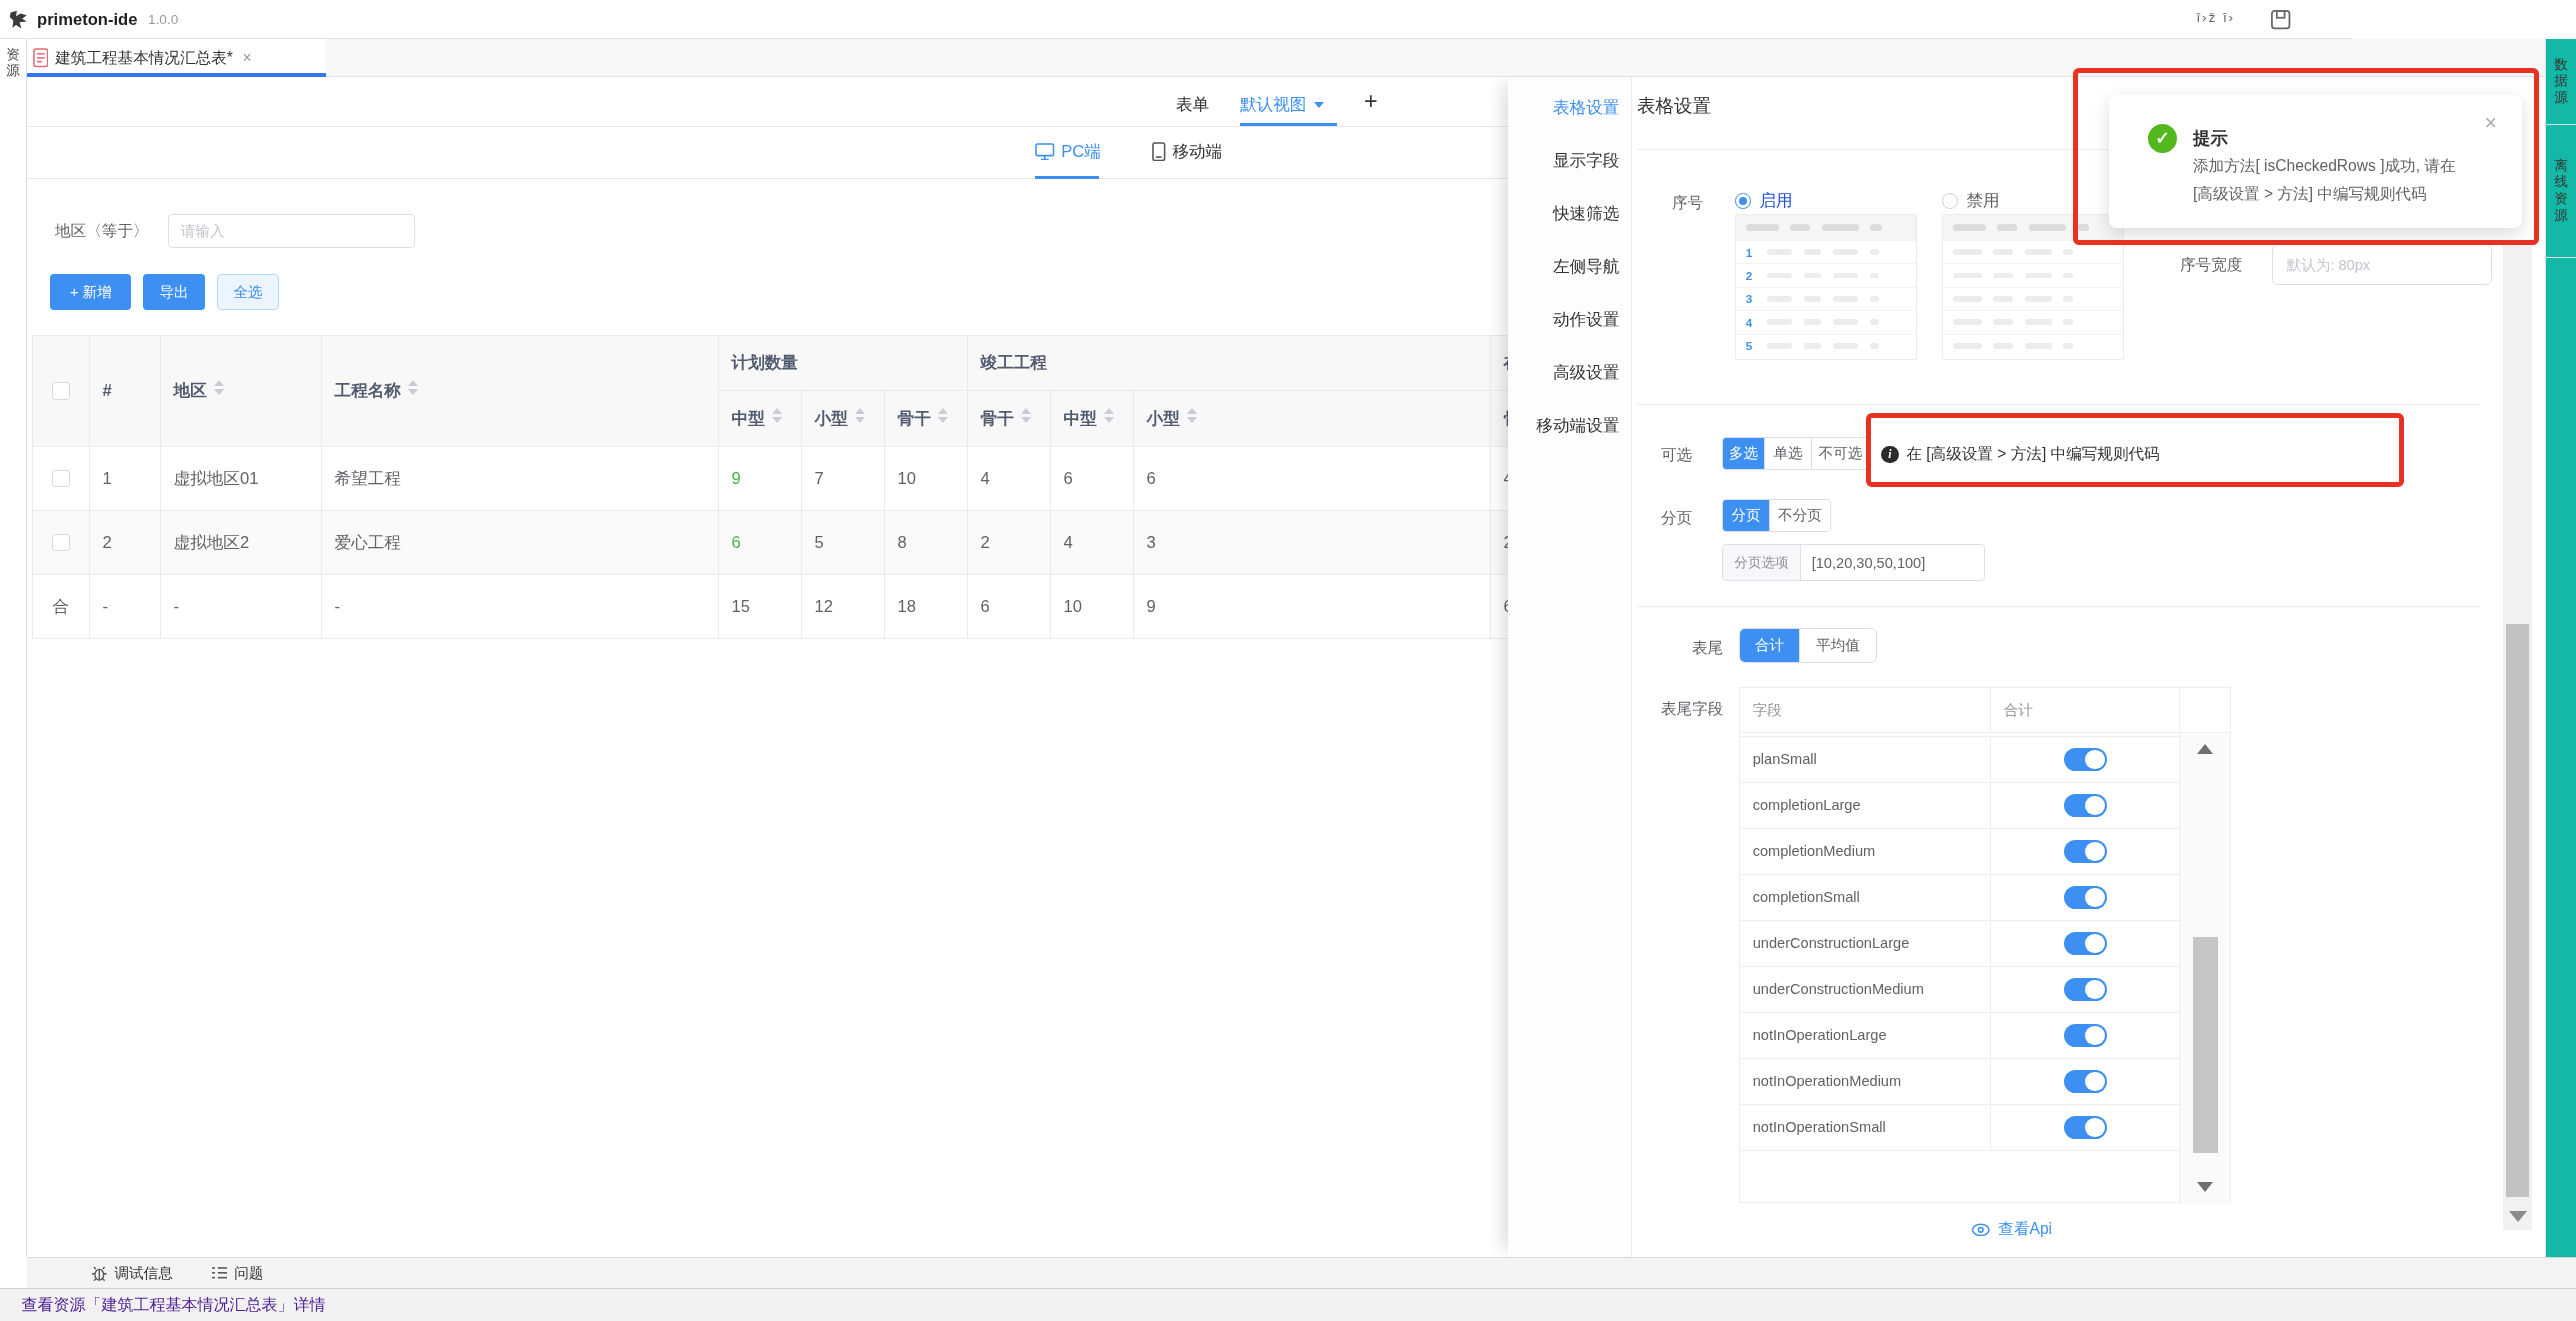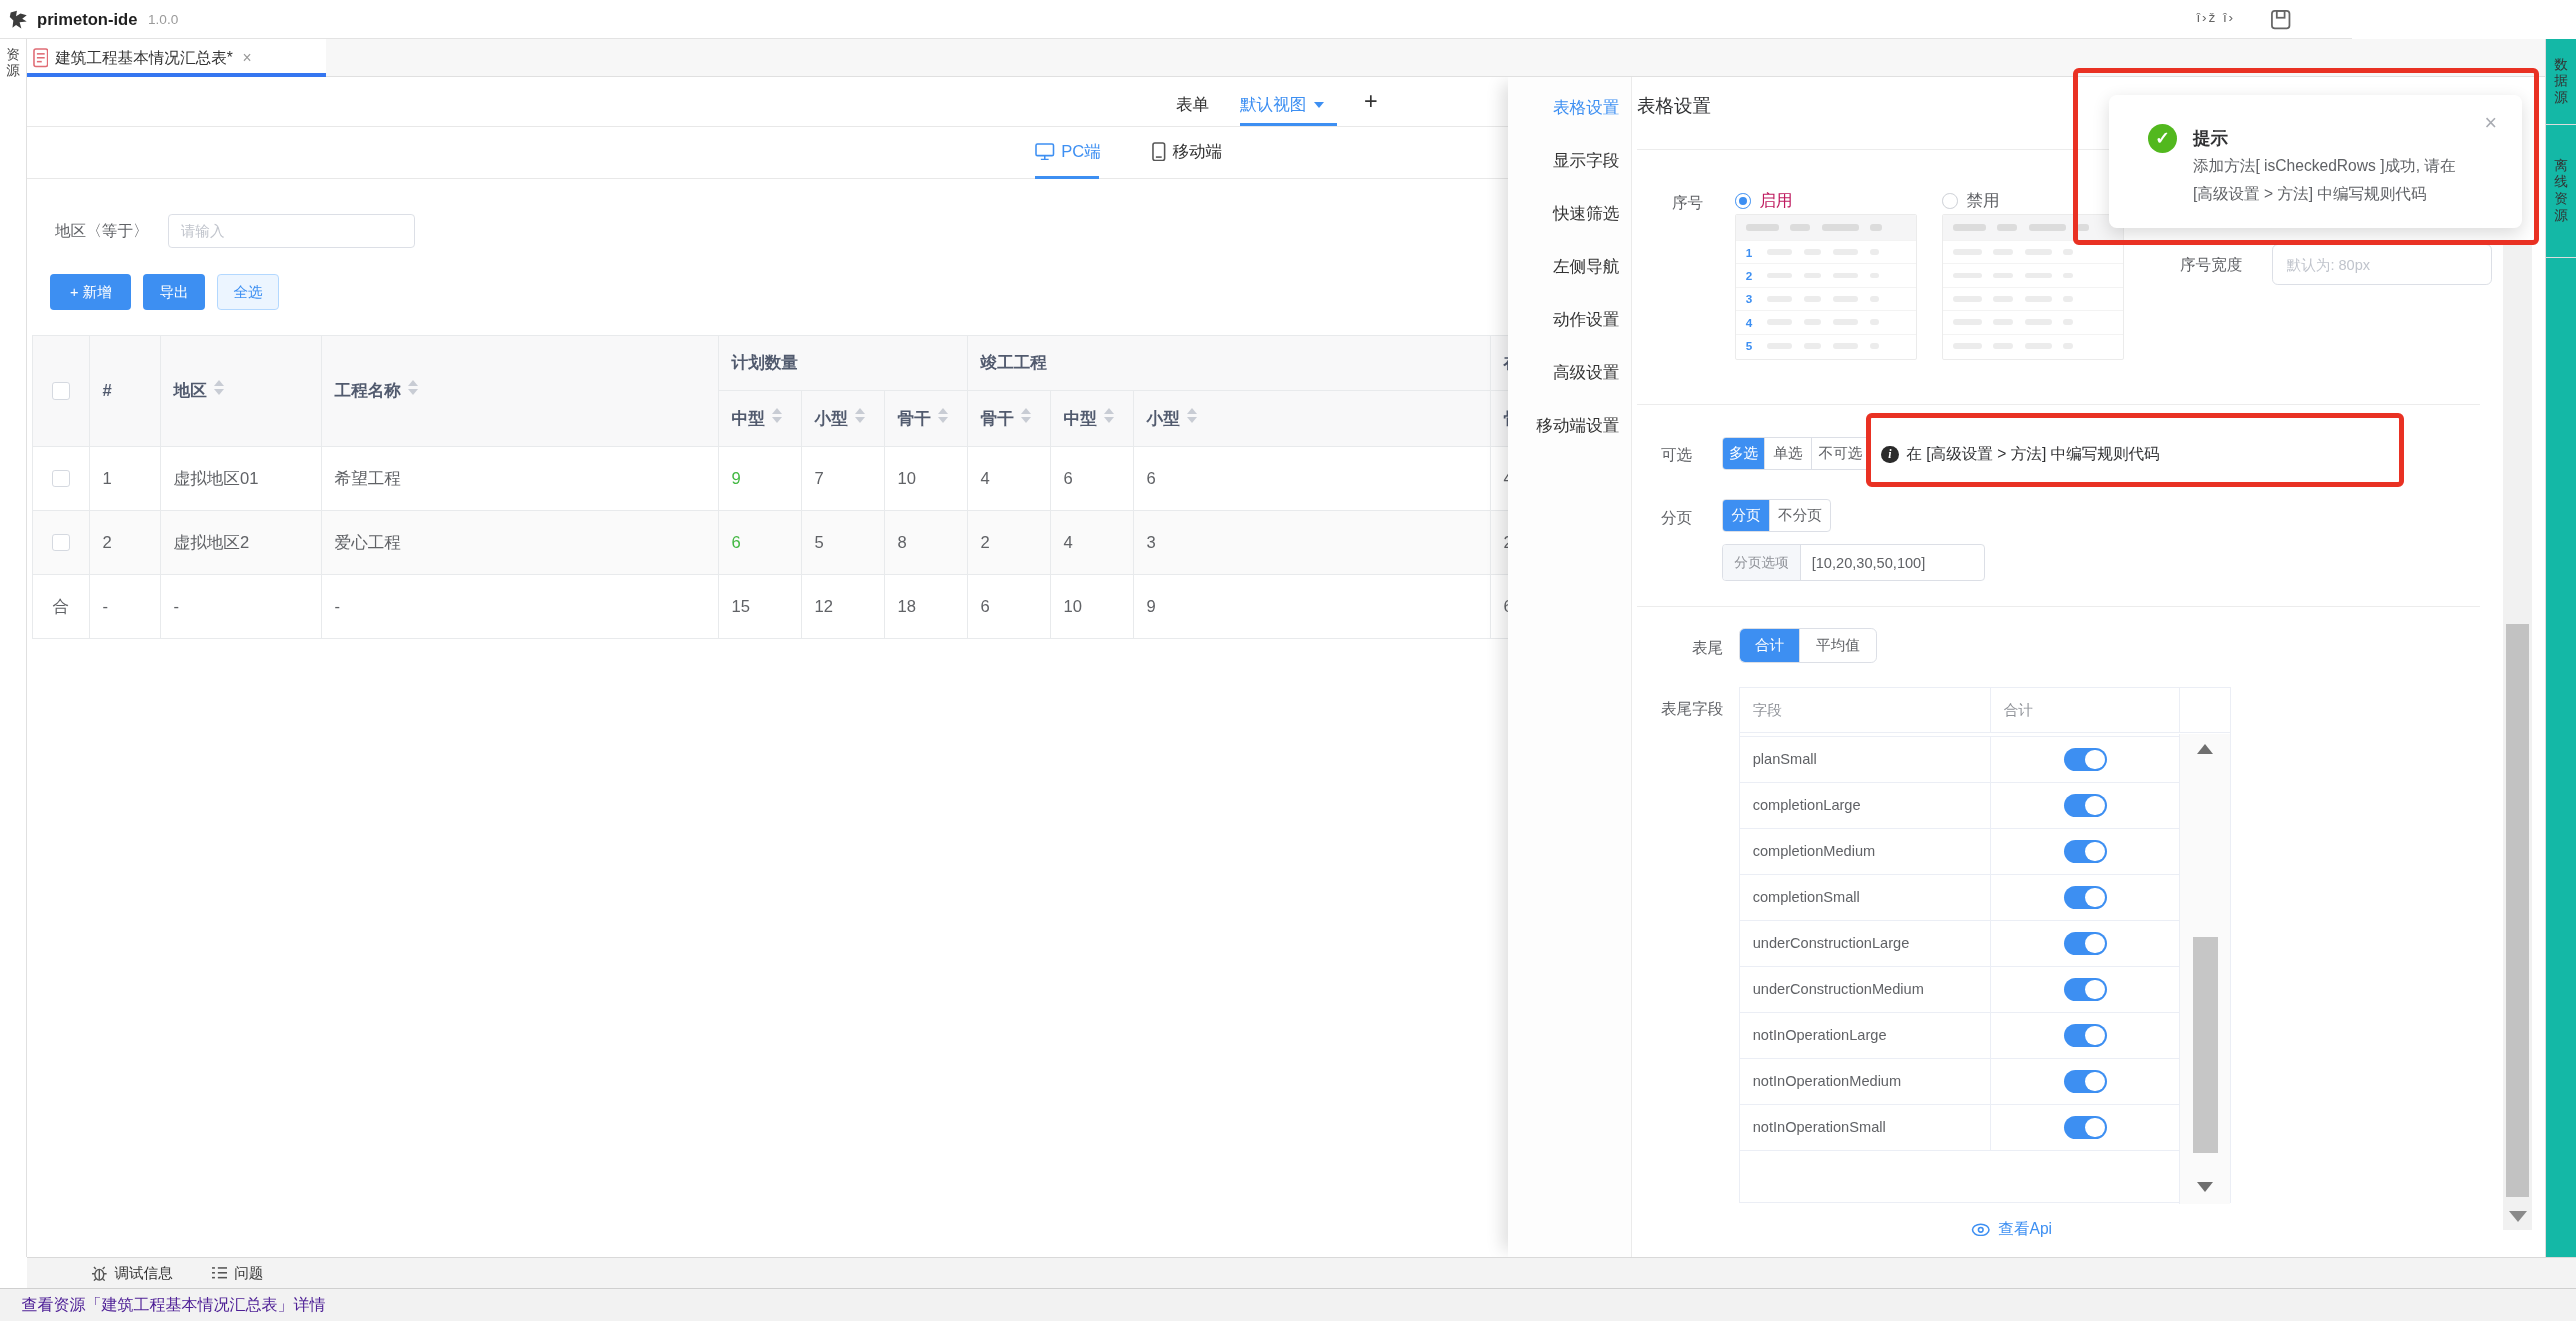--- a/index.html
+++ b/index.html
@@ -81,21 +81,21 @@
   .p-nav-item { height:53px; line-height:53px; text-align:right; padding-right:11.7px; font-size:16.6px; color:#333; cursor:default; }
   .p-nav-item.active { color:#3d8ff2; }
   .p-title { position:absolute; left:129px; top:15.6px; font-size:18.5px; color:#303133; }
   .p-divider { position:absolute; left:129px; width:843px; height:1px; background:#ececec; }
 
   .p-label { position:absolute; font-size:15.6px; color:#606266; }
   .radio { display:inline-block; width:15.6px; height:15.6px; border-radius:50%; vertical-align:-2.9px; margin-right:8.8px; }
   .radio.on { border:1px solid #3d8ff2; background:#fff; position:relative; }
   .radio.on::after { content:""; position:absolute; left:2.9px; top:2.9px; width:7.8px; height:7.8px; border-radius:50%; background:#3d8ff2; }
   .radio.off { border:1px solid #cdd0d6; background:#fff; }
-  .radio-lab-on { color:#be185d; font-size:16.6px; }
+  .radio-lab-on { color:#1d4ed8; font-size:16.6px; }
   .radio-lab-off { color:#606266; font-size:16.6px; }
 
   .preview { position:absolute; width:182px; height:146px; border:1px solid #ebebeb; background:#fff; border-radius:1.9px; overflow:hidden; }
   .pv-head { height:25px; background:#f5f5f6; display:flex; align-items:center; gap:11.7px; padding:0 9.7px; }
   .pv-head b { height:6.8px; border-radius:2.9px; background:#dcdcdc; }
   .pv-row { height:23.4px; display:flex; align-items:center; gap:11.7px; padding:0 9.7px; border-top:1px solid #f3f3f3; }
   .pv-row b { height:5.8px; border-radius:2.9px; background:#ececec; }
   .pv-num { width:9.7px; font-size:11.7px; font-weight:bold; color:#3d8ff2; }
 
   .seg { position:absolute; display:flex; border:1px solid #dcdfe6; border-radius:3.9px; overflow:hidden; background:#fff; }

